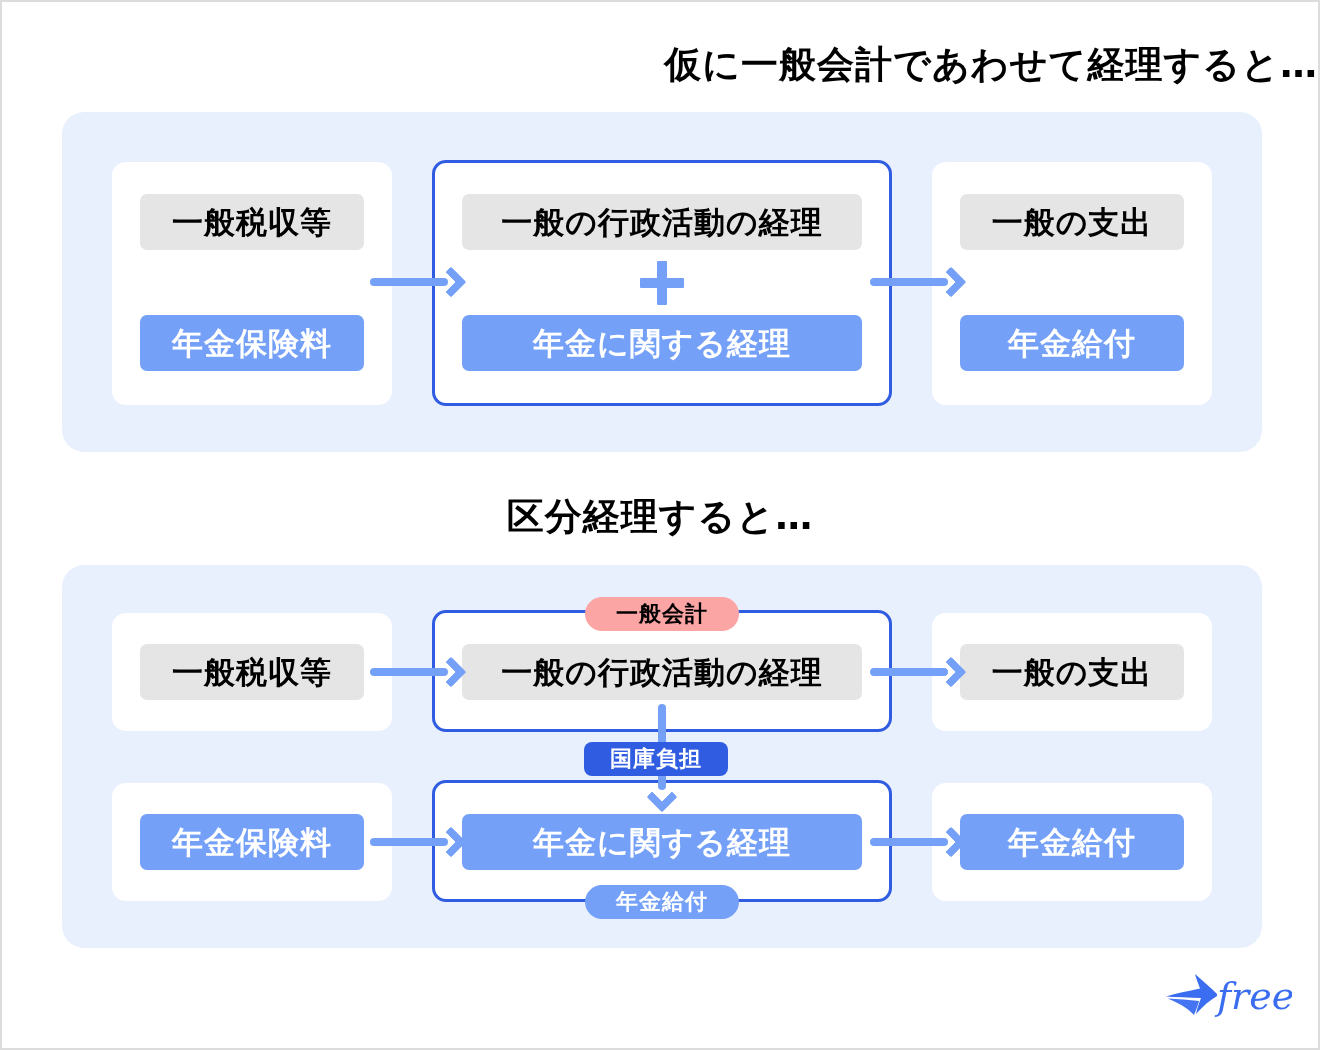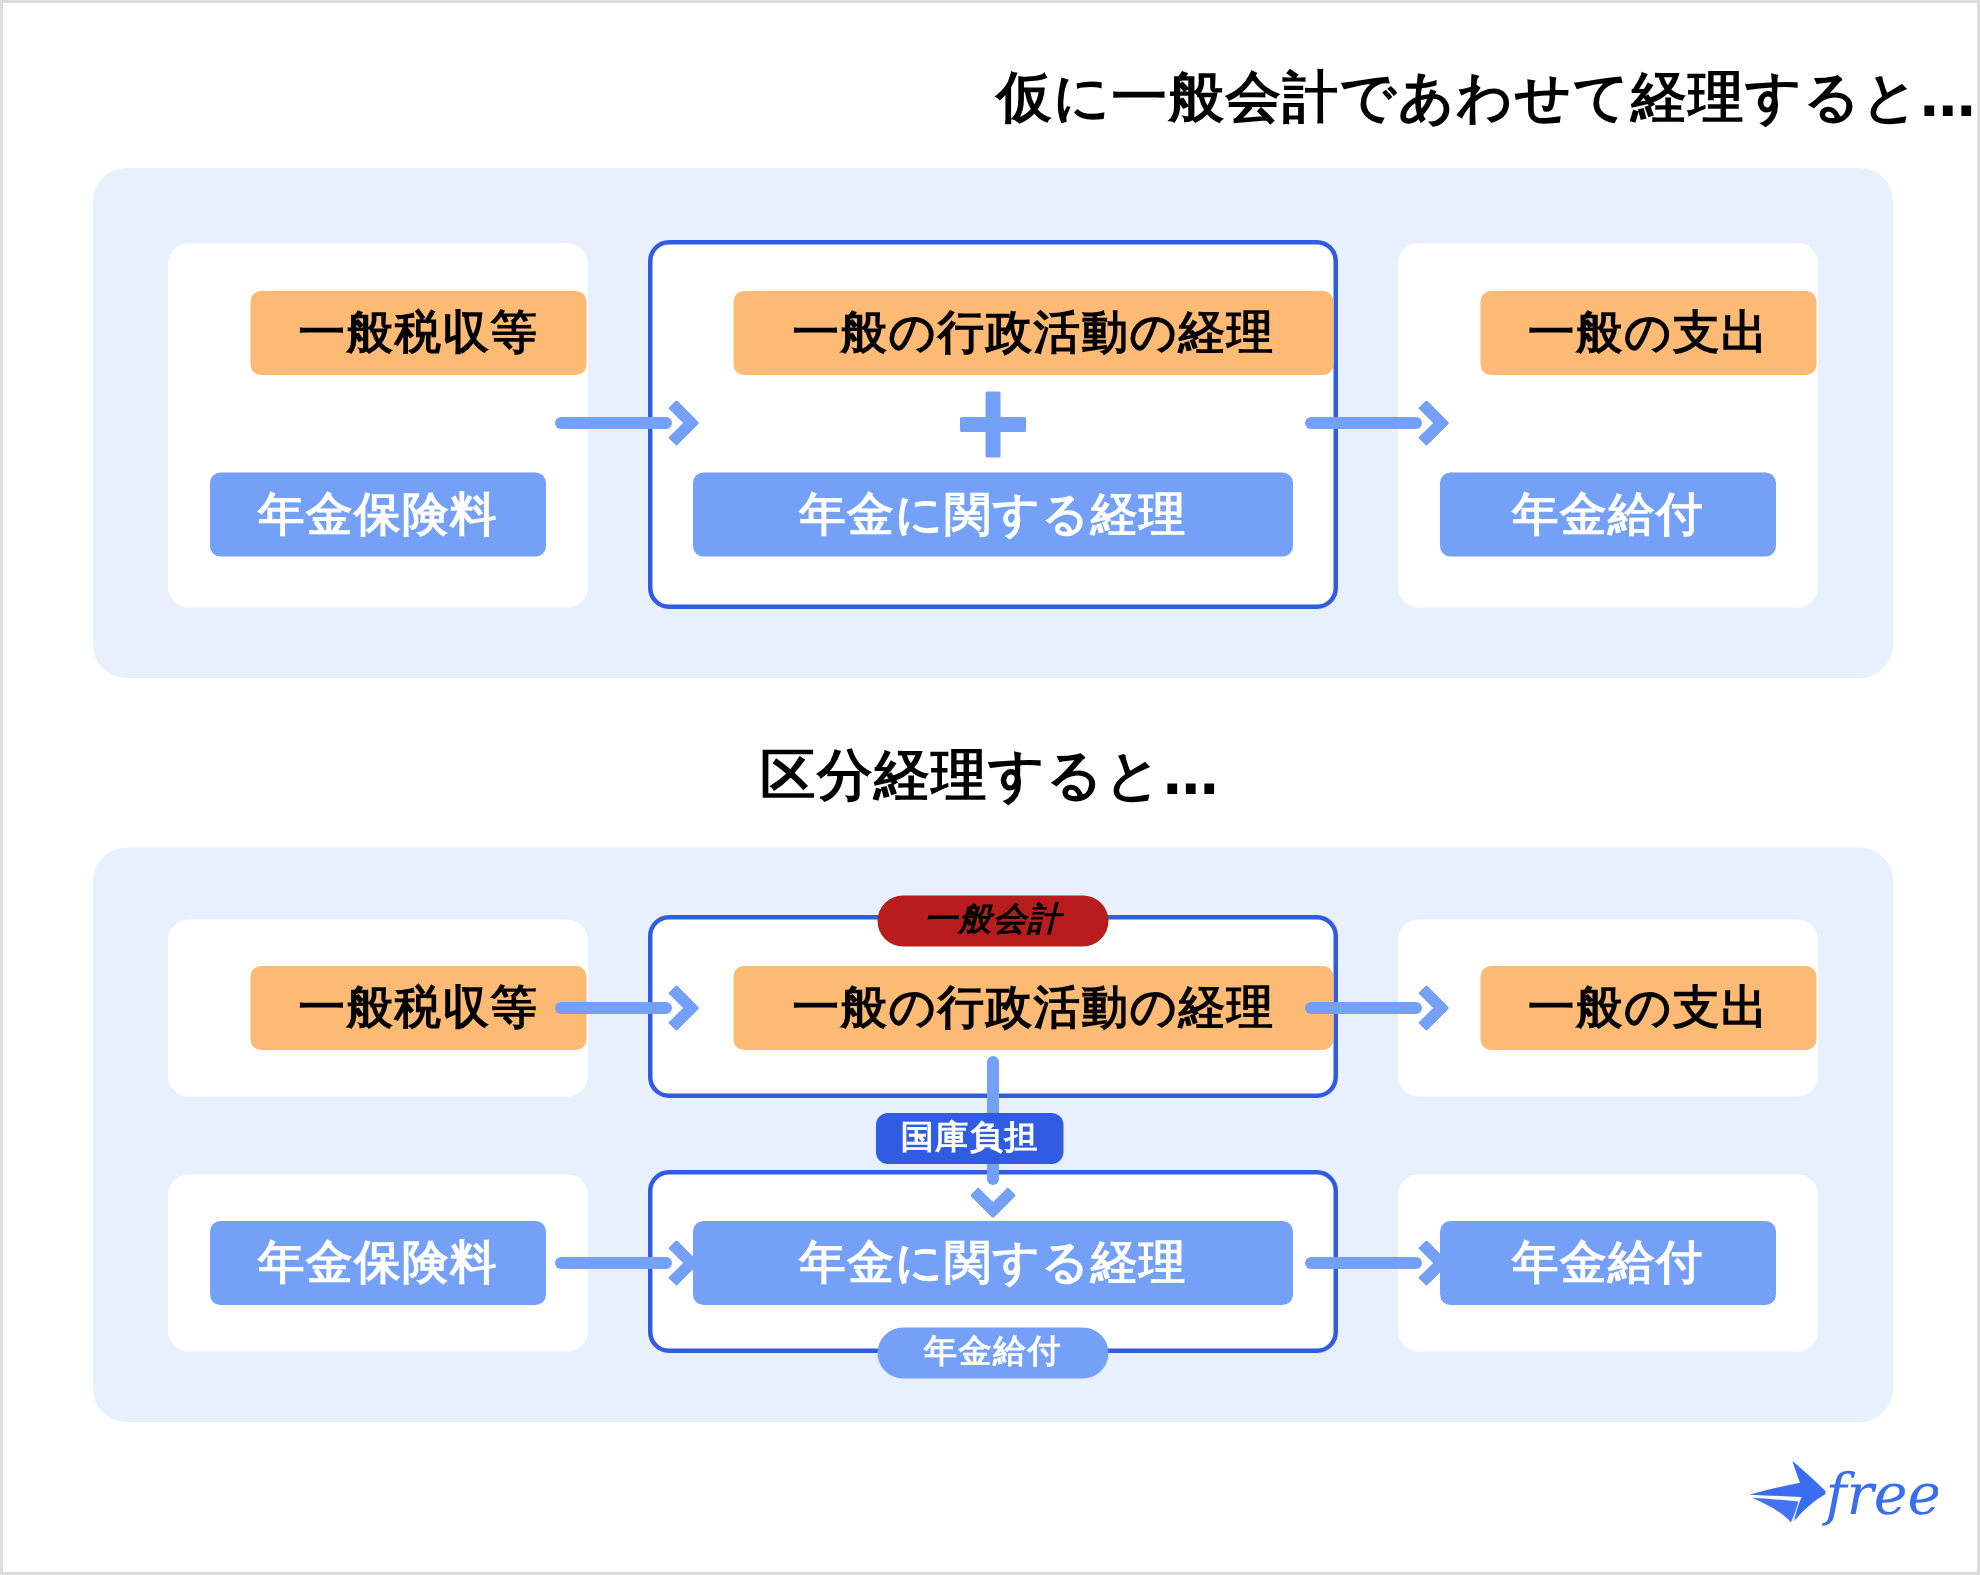--- a/index.html
+++ b/index.html
@@ -67,39 +67,39 @@
     display: flex;
     align-items: center;
     justify-content: center;
     border-radius: 7px;
     font-size: 31px;
     font-weight: 700;
     letter-spacing: 1px;
     white-space: nowrap;
     line-height: 1;
   }
-  .chip.light { background: #fdba74; color: #000000; margin-left: 27px; }
+  .chip.light { background: #e5e5e5; color: #000000; }
   .chip.mid   { background: #74a0f8; color: #ffffff; }
 
   
   .pill {
     position: absolute;
     display: flex;
     align-items: center;
     justify-content: center;
     height: 34px;
     border-radius: 17px;
     font-size: 22px;
     font-weight: 700;
     letter-spacing: 1px;
     white-space: nowrap;
     line-height: 1;
     z-index: 6;
   }
-  .pill.light { background: #b91c1c; color: #000000; font-style: italic; }
+  .pill.light { background: #fca5a5; color: #000000; }
   .pill.mid   { background: #74a0f8; color: #ffffff; }
   .pill.dark  { background: #2f5ce0; color: #ffffff; border-radius: 8px; }
 
   
   .plus {
     position: absolute;
     width: 44px;
     height: 44px;
     z-index: 4;
   }
@@ -231,21 +231,21 @@
   <div class="chip light" style="left:460px; top:642px; width:400px; height:56px;">一般の行政活動の経理</div>
 
   <div class="bordered" style="left:430px; top:778px; width:460px; height:122px;"></div>
   <div class="chip mid" style="left:460px; top:812px; width:400px; height:56px;">年金に関する経理</div>
   <div class="pill mid" style="left:583px; top:883px; width:154px;">年金給付</div>
 
   <div class="arrow-v" style="left:645px; top:702px; height:104px;">
     <div class="shaft" style="height:86px;"></div>
     <div class="head"></div>
   </div>
-  <div class="pill dark" style="left:582px; top:740px; width:125px; height:34px;">国庫負担</div>
+  <div class="pill dark" style="left:582px; top:740px; width:144px; height:34px;">国庫負担</div>
 
   <div class="arrow-h" style="left:868px; top:655px; width:92px;">
     <div class="shaft" style="width:78px;"></div>
     <div class="head"></div>
   </div>
   <div class="arrow-h" style="left:868px; top:825px; width:92px;">
     <div class="shaft" style="width:78px;"></div>
     <div class="head"></div>
   </div>
 

